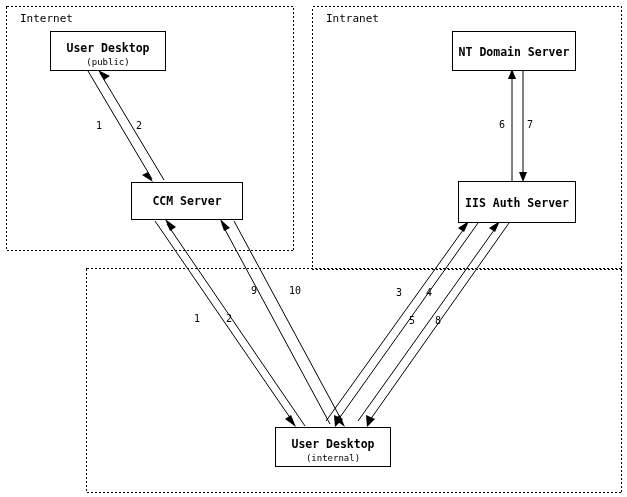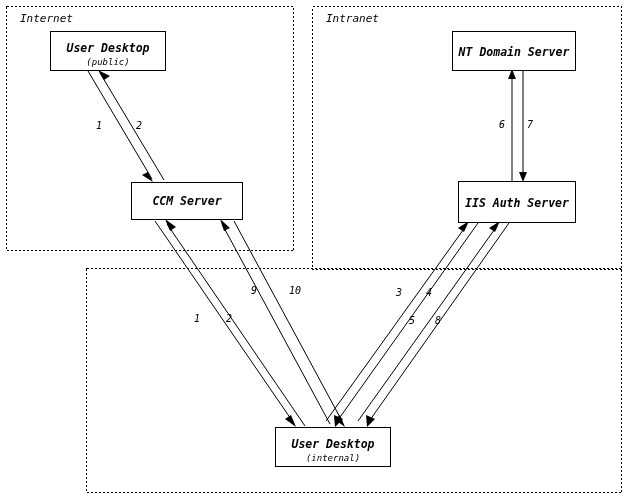--- a/index.html
+++ b/index.html
@@ -7,21 +7,20 @@
     padding: 0;
     background: #ffffff;
   }
   #diagram-root {
     position: relative;
     width: 627px;
     height: 497px;
     background: #ffffff;
     font-family: "DejaVu Sans Mono", "Liberation Mono", monospace;
     overflow: hidden;
-    font-style: italic;
   }
   svg.layer {
     position: absolute;
     top: 0;
     left: 0;
     width: 627px;
     height: 497px;
   }
   .zone-rect {
     fill: none;

